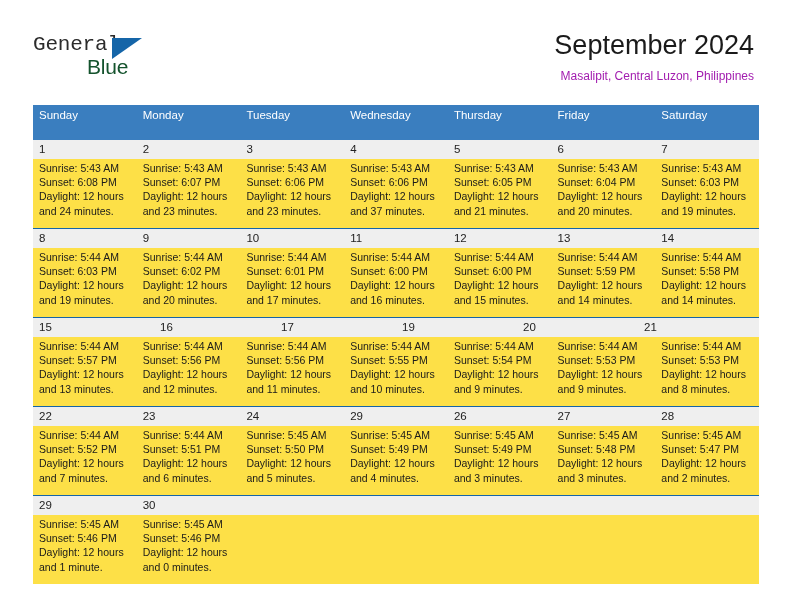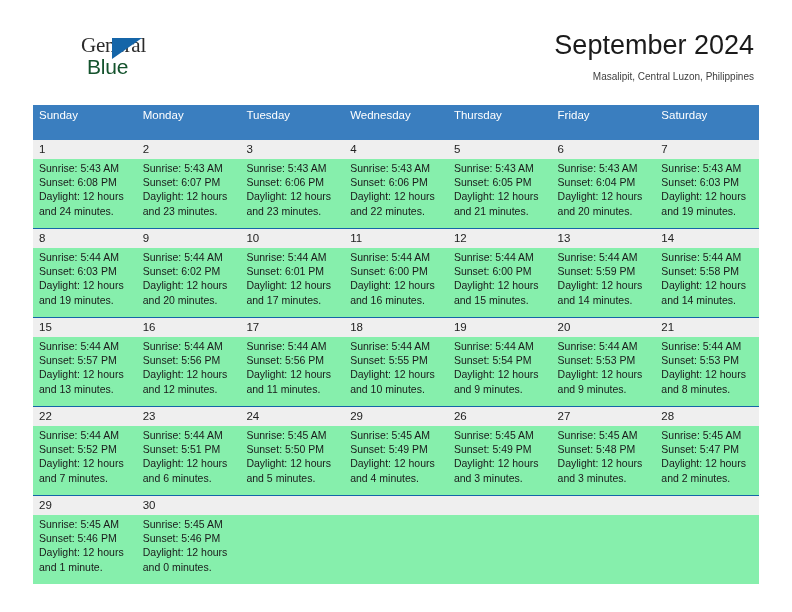--- a/index.html
+++ b/index.html
@@ -37,22 +37,21 @@
     width: 170px;
     height: 50px;
   }
   .logo-general {
     position: absolute;
     left: 0;
     top: 0;
     font-size: 21px;
     letter-spacing: -0.2px;
     color: #2b2b2b;
-    font-family: Liberation Serif, serif;
-    margin-left: 48px;
+    font-family: Liberation Mono, monospace;
   }
   .logo-blue {
     position: absolute;
     left: 54px;
     top: 22px;
     font-size: 21px;
     letter-spacing: -0.2px;
     color: #14532d;
     font-family: "Liberation Sans", sans-serif;
   }
@@ -74,22 +73,22 @@
   }
   .title {
     font-size: 27px;
     color: #1a1a1a;
     font-weight: normal;
     line-height: 34px;
     white-space: nowrap;
   }
   .subtitle {
     margin-top: 6px;
-    font-size: 10px;
-    color: #404040;
+    font-size: 12px;
+    color: #a21caf;
     line-height: 17px;
     white-space: nowrap;
     text-align: right;
   }
 
   
   .calendar {
     position: absolute;
     left: 33px;
     top: 105px;
@@ -117,21 +116,21 @@
   .week:first-of-type {
     border-top: none;
   }
   .week-nums {
     display: flex;
     background: #efefef;
     height: 19px;
   }
   .week-body {
     display: flex;
-    background: #86efac;
+    background: #fde047;
     height: 69px;
   }
   .num-cell {
     flex: 1 1 0;
     box-sizing: border-box;
     padding-left: 6px;
     font-size: 11.5px;
     line-height: 19px;
     color: #222222;
   }
@@ -205,21 +204,21 @@
             <div class="body-cell">
               <div>Sunrise: 5:43 AM</div>
               <div>Sunset: 6:06 PM</div>
               <div>Daylight: 12 hours</div>
               <div>and 23 minutes.</div>
             </div>
             <div class="body-cell">
               <div>Sunrise: 5:43 AM</div>
               <div>Sunset: 6:06 PM</div>
               <div>Daylight: 12 hours</div>
-              <div>and 22 minutes.</div>
+              <div>and 37 minutes.</div>
             </div>
             <div class="body-cell">
               <div>Sunrise: 5:43 AM</div>
               <div>Sunset: 6:05 PM</div>
               <div>Daylight: 12 hours</div>
               <div>and 21 minutes.</div>
             </div>
             <div class="body-cell">
               <div>Sunrise: 5:43 AM</div>
               <div>Sunset: 6:04 PM</div>
@@ -287,21 +286,20 @@
               <div>Daylight: 12 hours</div>
               <div>and 14 minutes.</div>
             </div>
           </div>
         </div>
         <div class="week">
           <div class="week-nums">
             <div class="num-cell">15</div>
             <div class="num-cell">16</div>
             <div class="num-cell">17</div>
-            <div class="num-cell">18</div>
             <div class="num-cell">19</div>
             <div class="num-cell">20</div>
             <div class="num-cell">21</div>
           </div>
           <div class="week-body">
             <div class="body-cell">
               <div>Sunrise: 5:44 AM</div>
               <div>Sunset: 5:57 PM</div>
               <div>Daylight: 12 hours</div>
               <div>and 13 minutes.</div>

